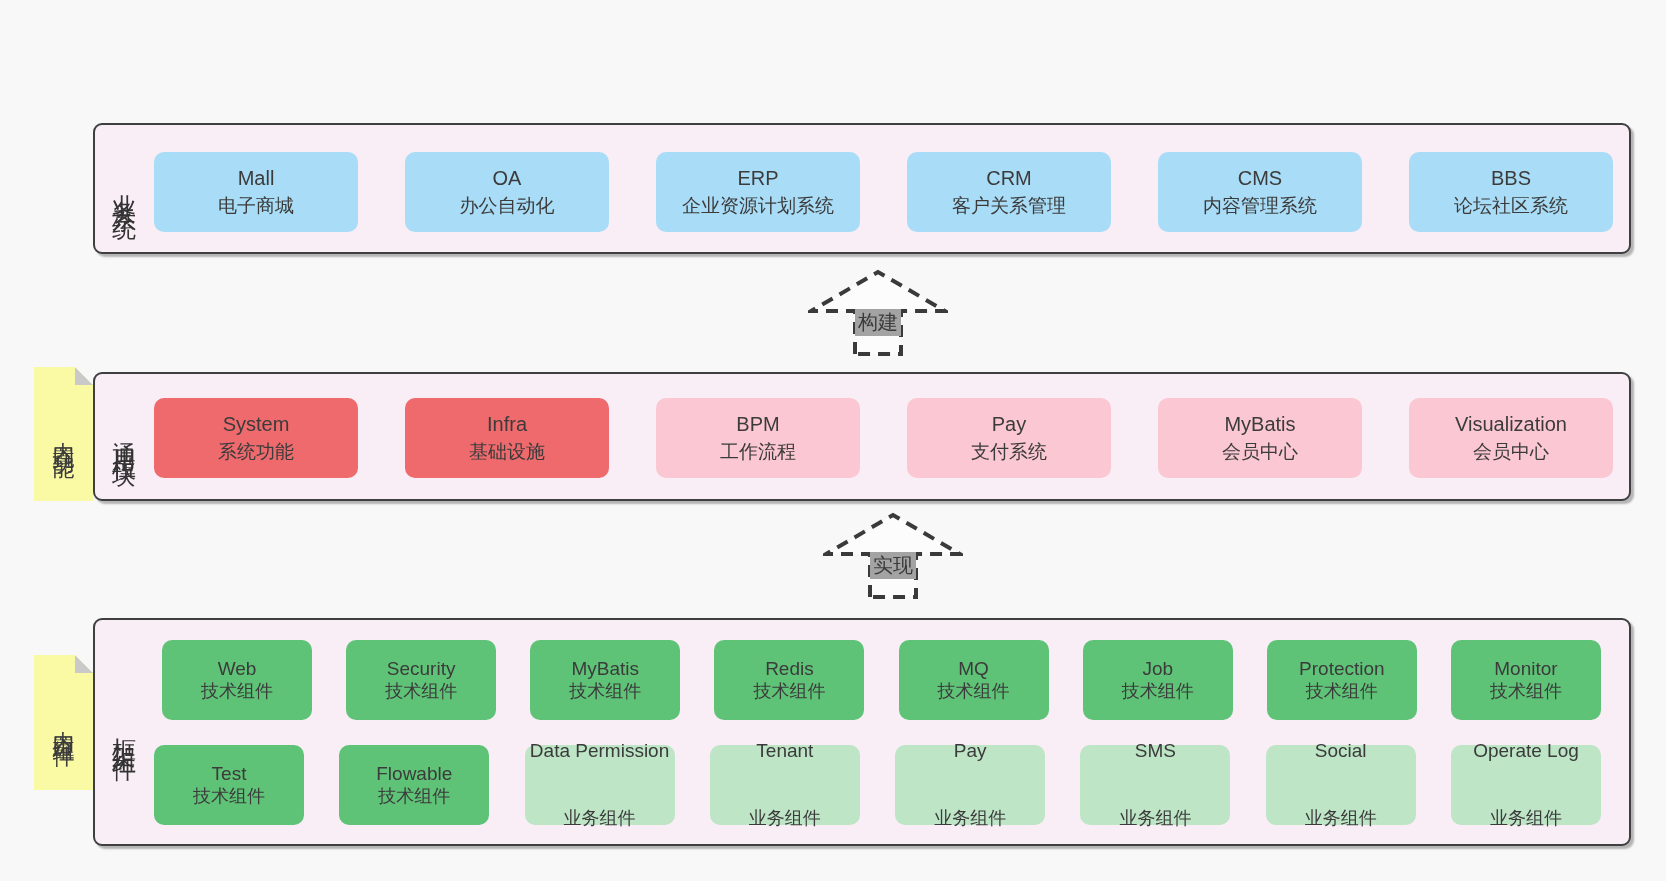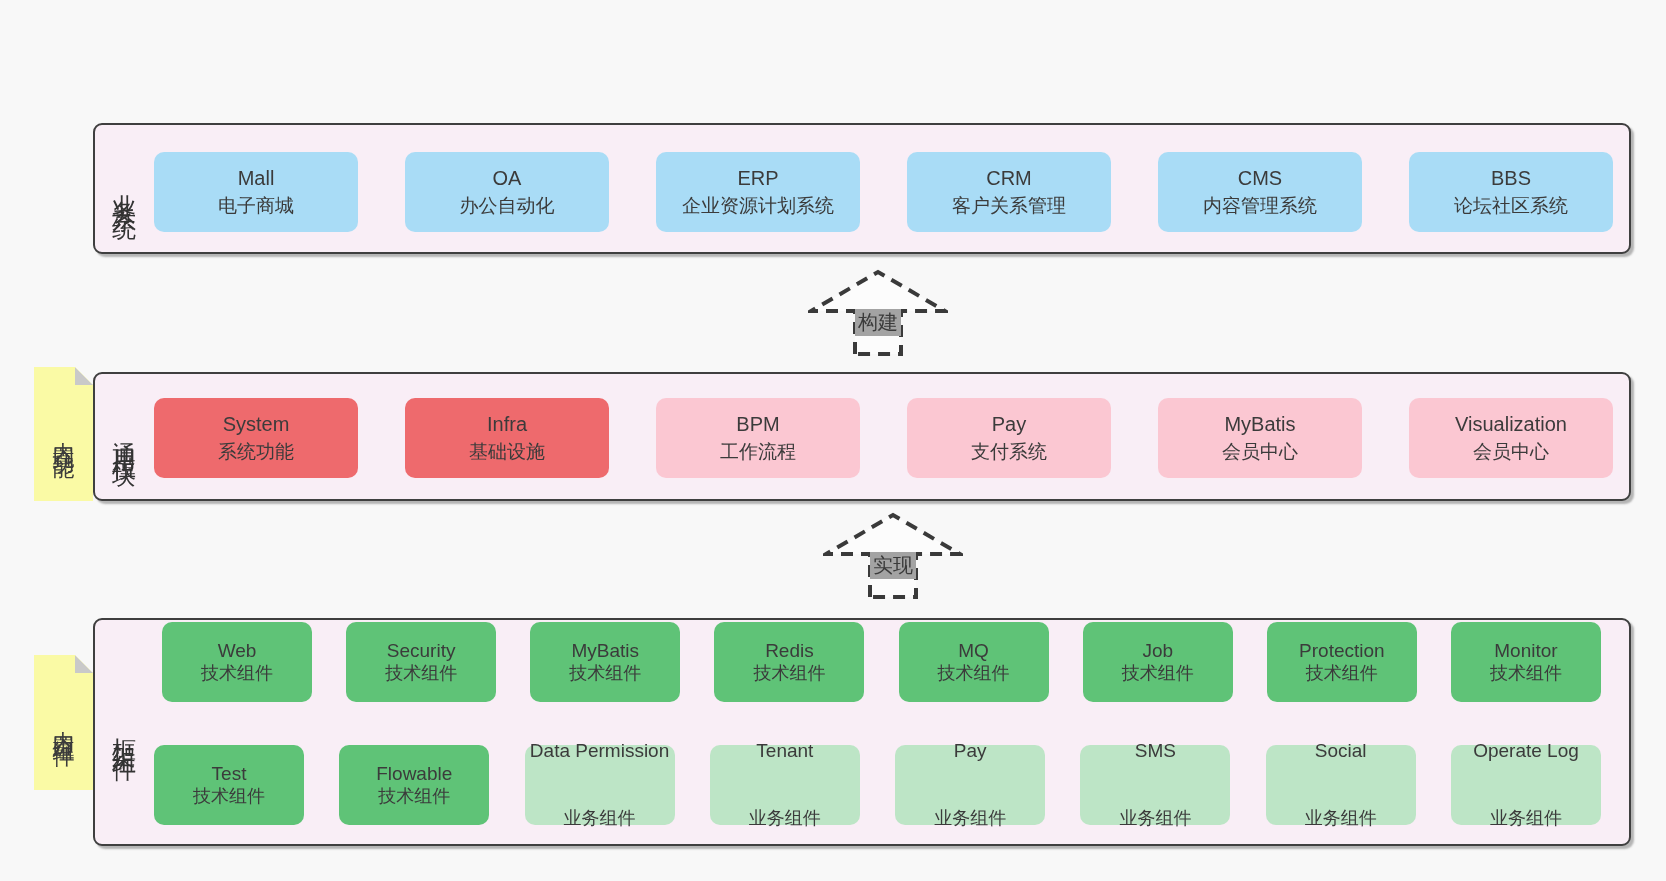--- a/index.html
+++ b/index.html
@@ -28,21 +28,21 @@
     display:flex;align-items:center;justify-content:center;
     writing-mode:vertical-rl;text-orientation:upright;
     font-size:24px;letter-spacing:7px;color:#333;
   }
 
   
   .box-row{position:absolute;left:59px;display:flex;justify-content:space-between;}
   #sec-business .box-row{top:27px;right:16px;}
   #sec-common   .box-row{top:24px;right:16px;}
   #sec-framework .box-row{right:28px;left:59px;}
-  #fw-row-1{top:2px;padding-left:8px;}
+  #fw-row-1{top:20px;padding-left:8px;}
   #fw-row-2{top:125px;}
 
   .box{
     height:80px;border-radius:10px;
     display:flex;flex-direction:column;align-items:center;justify-content:center;
     text-align:center;line-height:1.42;
   }
   .w-lg{width:204px;}
   .w-sm{width:150px;line-height:1.32;}
   .blue  {background:#a9dcf6;}

